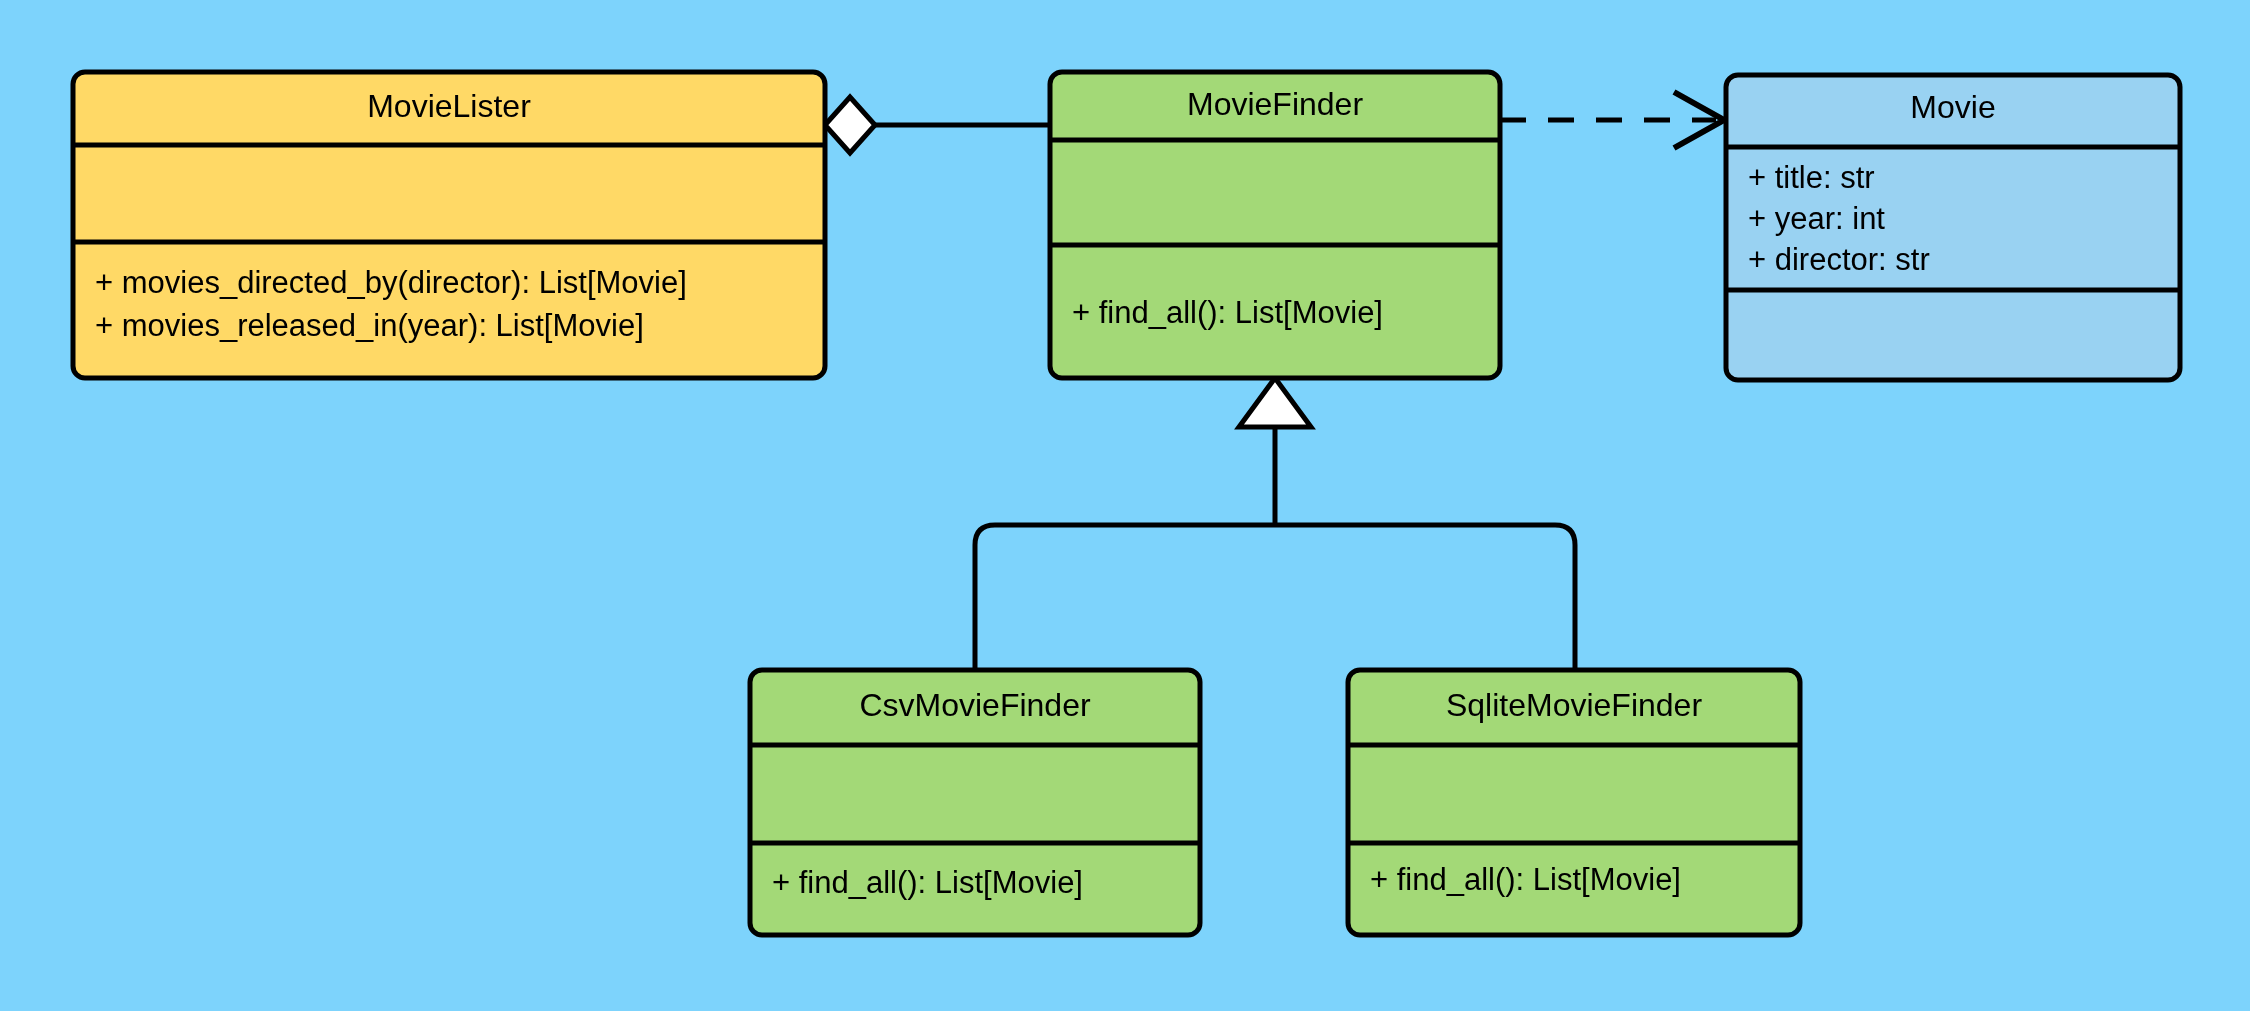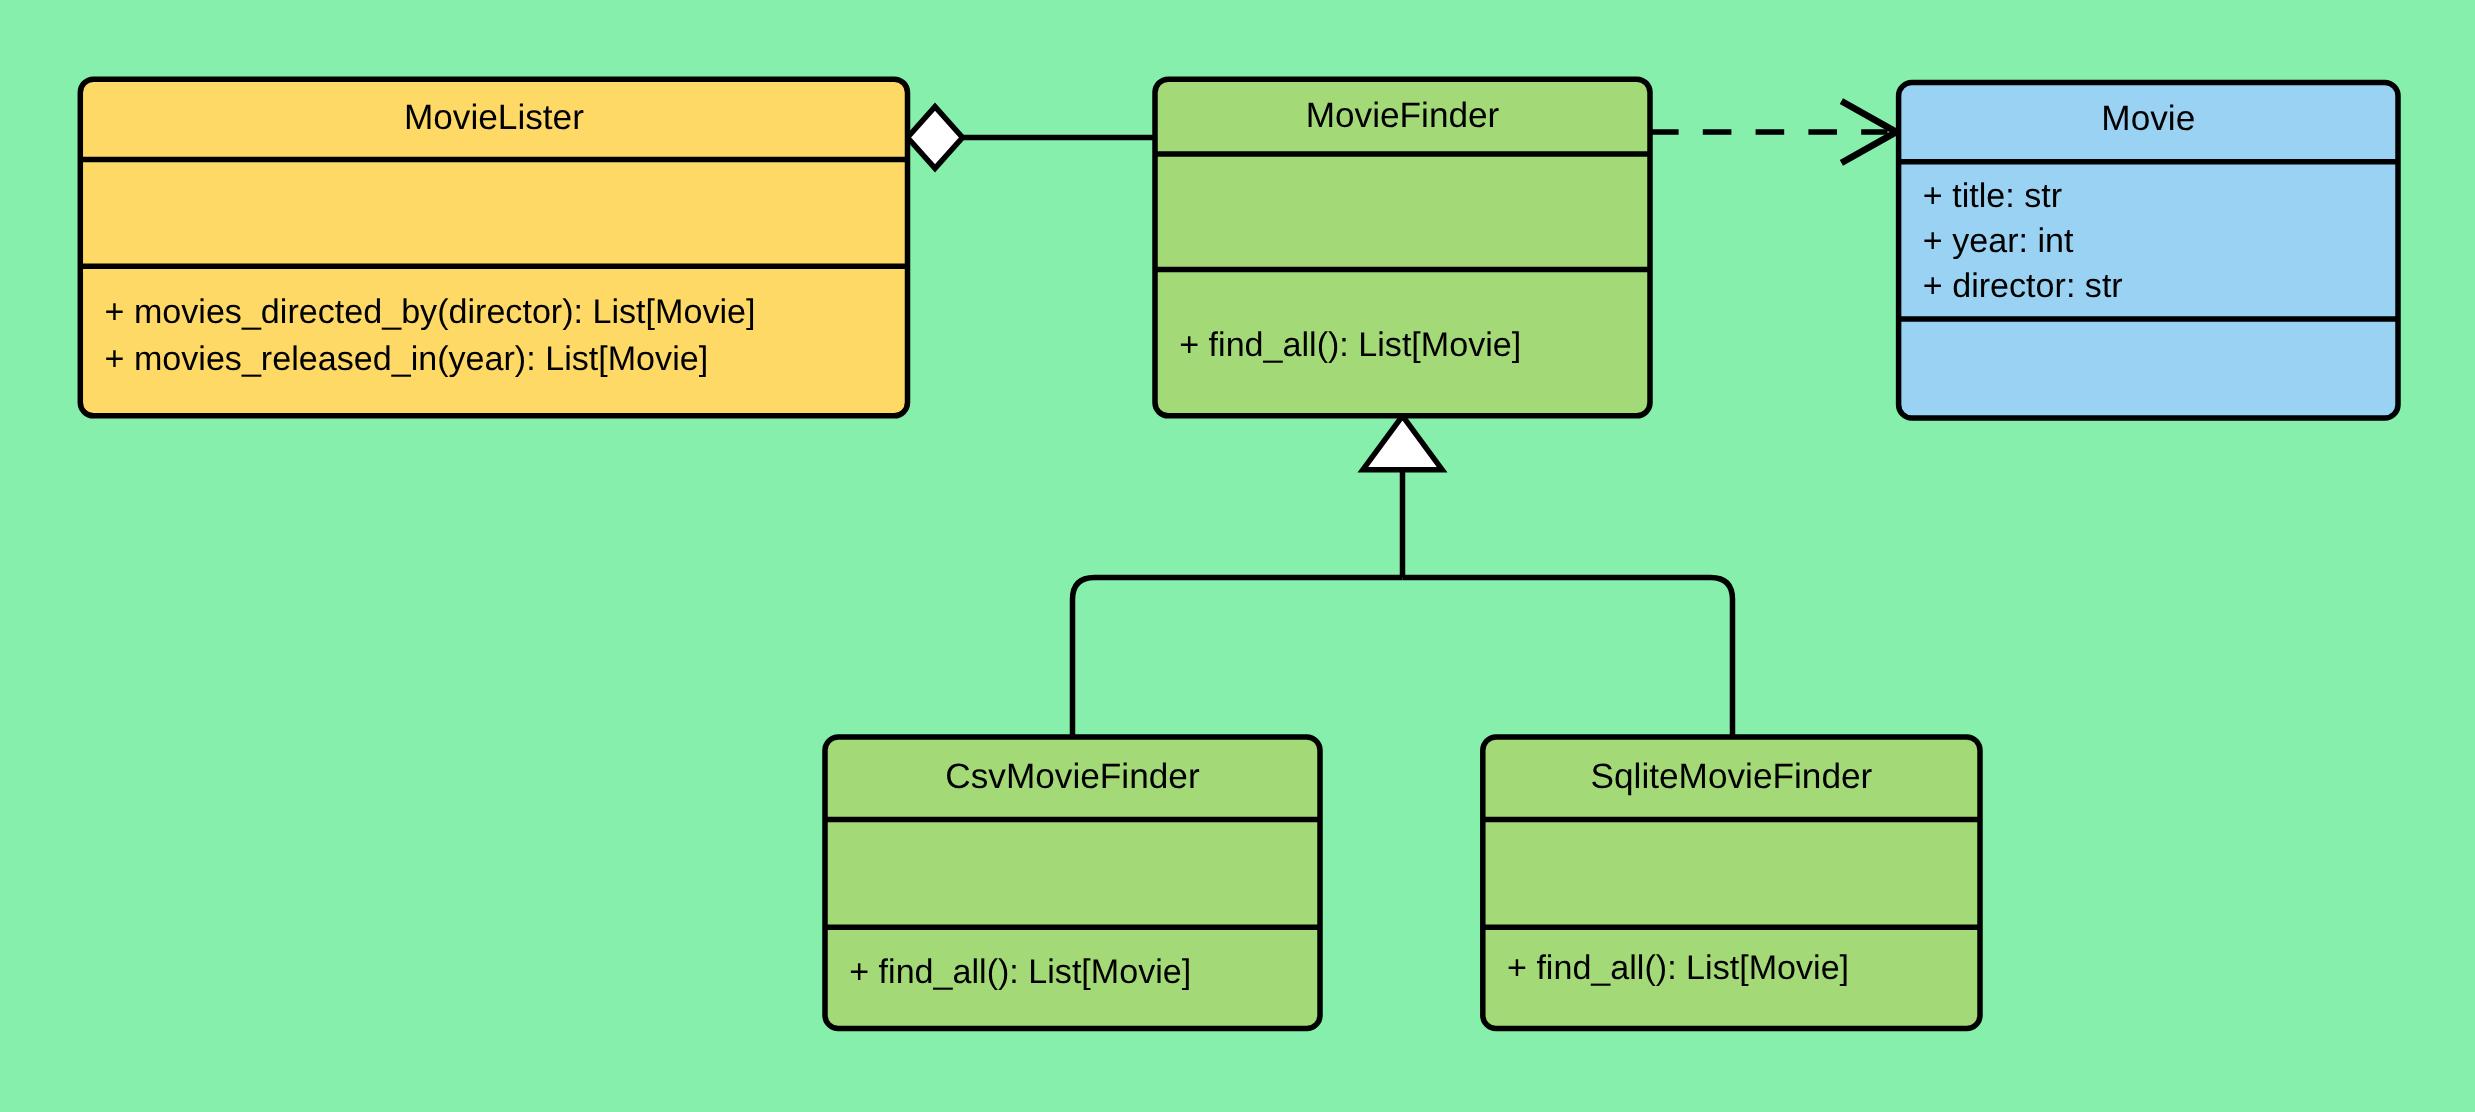--- a/index.html
+++ b/index.html
@@ -10,21 +10,21 @@
   body {
     width: 2250px;
     height: 1011px;
     font-family: "Liberation Sans", sans-serif;
     overflow: hidden;
   }
   #diagram-root {
     position: relative;
     width: 2250px;
     height: 1011px;
-    background: #86efac;
+    background: #7dd3fc;
   }
   svg#uml {
     display: block;
     width: 2250px;
     height: 1011px;
   }
   .cls-box {
     stroke: #000000;
     stroke-width: 5;
   }

